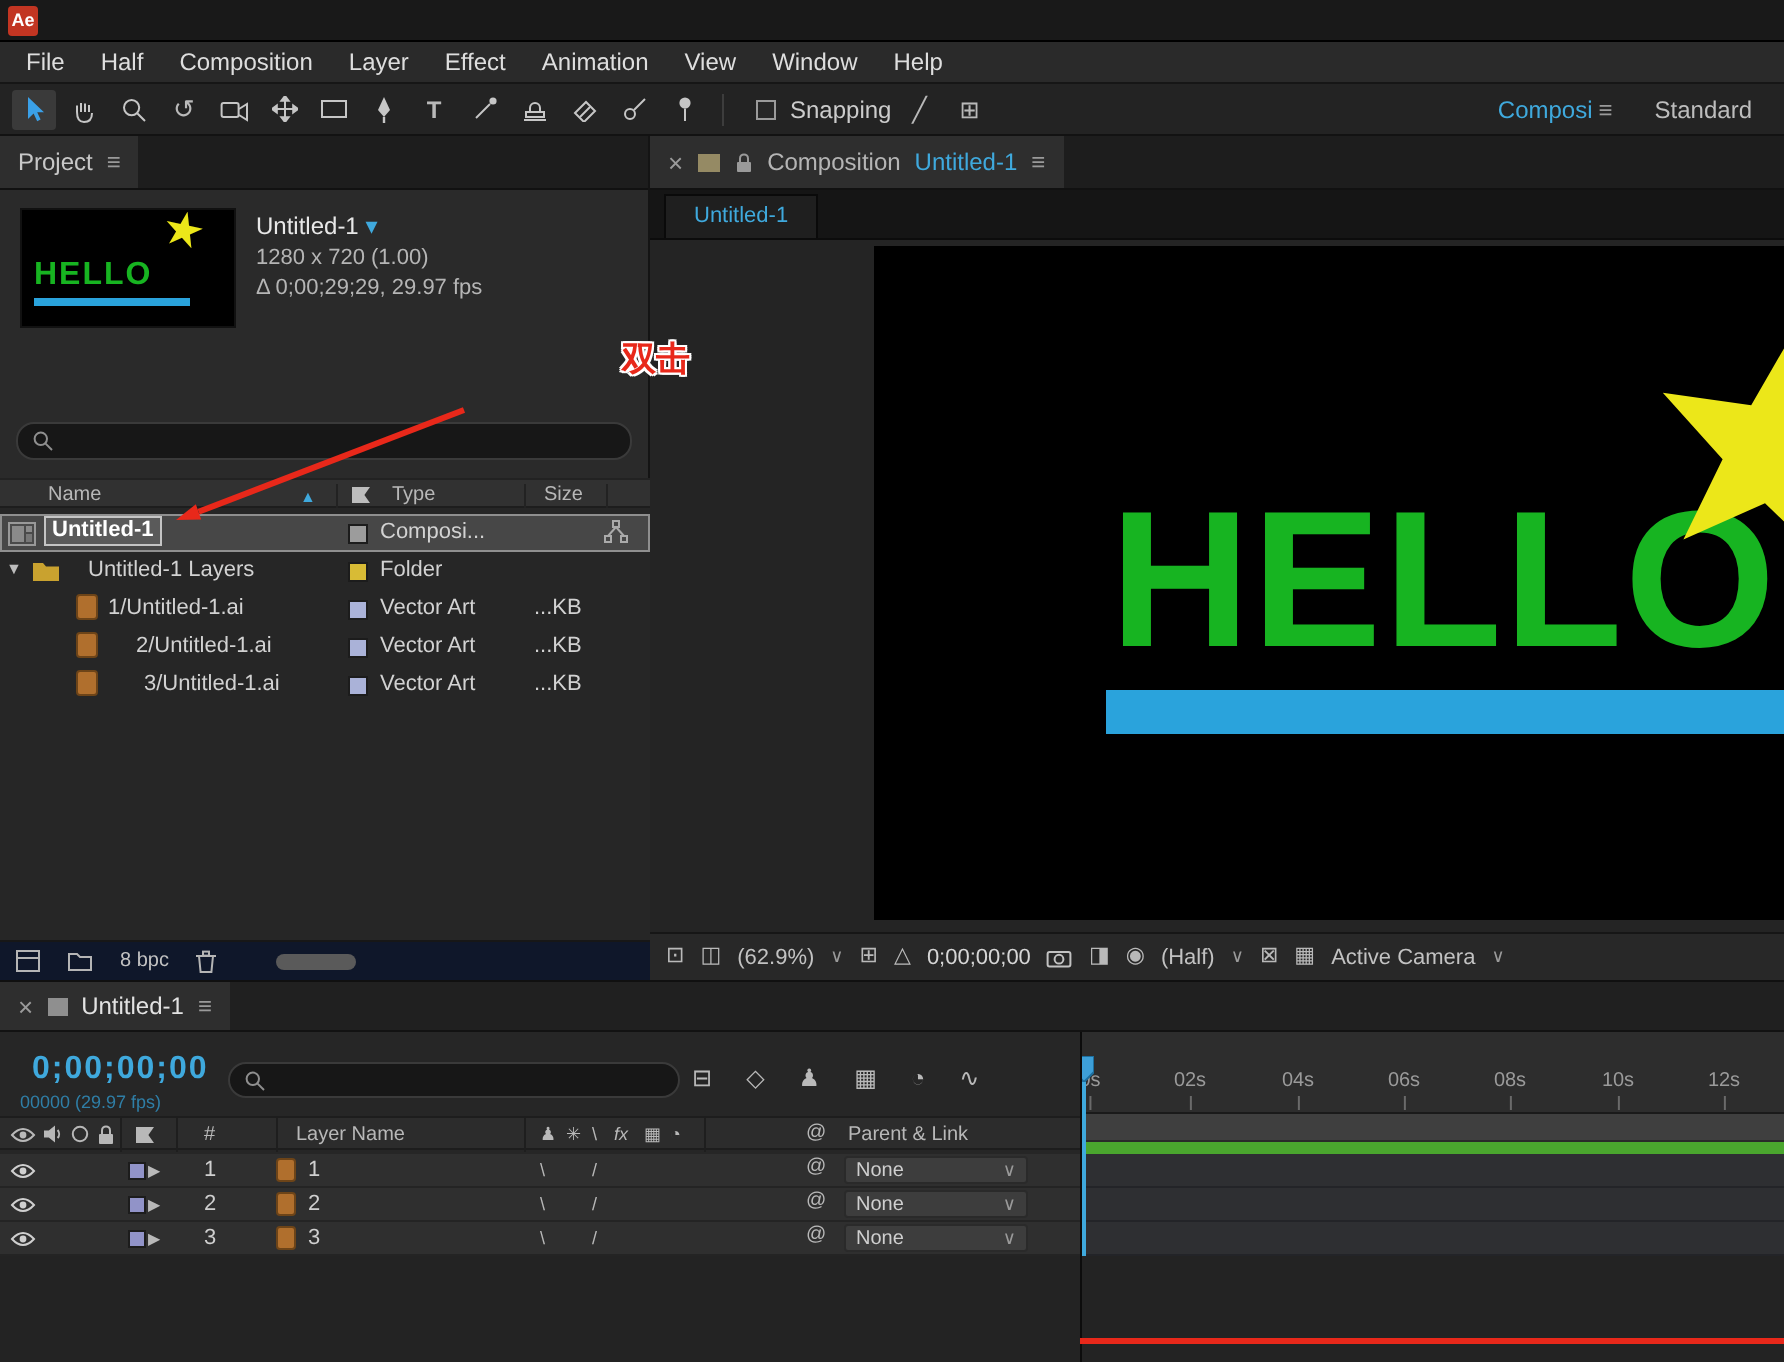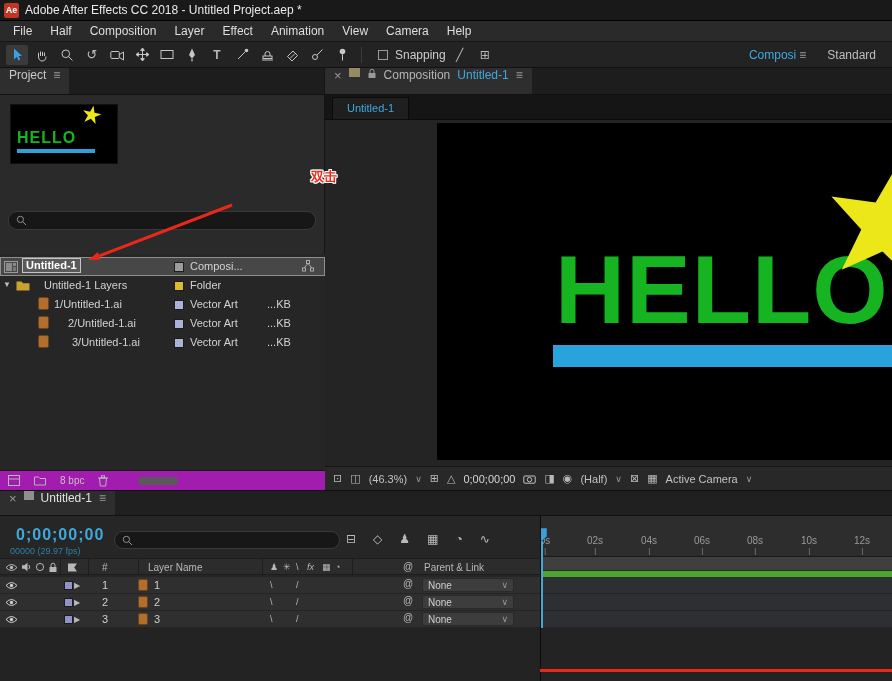--- a/index.html
+++ b/index.html
@@ -25,21 +25,21 @@
   .ws-default { color:#3fa9dd; margin-left:auto; }
   .ws-standard { color:#bdbdbd; margin-left:18px; margin-right:10px; }
   .gi { font-style:normal; line-height:1; color:#b9b9b9; }
 
   
   #project-panel { position:absolute; left:0; top:68px; width:325px; height:422px; background:#2a2a2a; border-right:1px solid #141414; }
   #comp-panel { position:absolute; left:325px; top:68px; width:567px; height:422px; background:#242424; }
   #timeline-panel { position:absolute; left:0; top:490px; width:892px; height:191px; background:#262626; border-top:1px solid #101010; }
 
   .panel-tabbar { height:27px; background:#1d1d1d; display:flex; align-items:center; border-bottom:1px solid #111; }
-  .tab-active { background:#2e2e2e; height:100%; display:flex; align-items:flex-start; gap:7px; padding:0 9px; }
+  .tab-active { background:#2e2e2e; height:100%; display:flex; align-items:center; gap:7px; padding:0 9px; }
   .pmenu { color:#9a9a9a; font-size:12px; }
   .close-x { color:#9a9a9a; font-size:13px; }
   .tab-chip { width:11px; height:9px; display:inline-block; }
 
   
   .thumb { position:absolute; left:10px; top:36px; width:108px; height:60px; background:#000; overflow:hidden; border:1px solid #111; }
   .thumb-hello { position:absolute; left:6px; top:24px; font-size:16px; font-weight:bold; letter-spacing:1px; }
   .thumb-star { position:absolute; right:14px; top:-4px; font-size:24px; transform:rotate(12deg); }
   .thumb-bar { position:absolute; left:6px; top:44px; width:78px; height:4px; }
   .pi-name { color:#e8e8e8; font-size:12px; }
@@ -50,21 +50,21 @@
   .pr-header span { position:absolute; top:2px; }
   .col-div { position:absolute; top:0; width:1px; height:15px; background:#222; }
   #project-list { position:absolute; left:0; top:186px; width:325px; height:216px; background:#262626; }
   .pr-row { position:absolute; left:0; width:325px; height:19px; font-size:11px; color:#d2d2d2; }
   .pr-row span { position:absolute; top:3px; }
   .pr-row .chip { top:5px; }
   .sel-row { background:#474747; outline:1px solid #8f8f8f; outline-offset:-1px; }
   .sel-name { background:#5a5a5a; border:1px solid #c4c4c4; padding:0 3px 1px 3px; top:1px !important; color:#fff; font-weight:bold; }
   .chip { width:10px; height:10px; display:inline-block; border:1px solid #1c1c1c; }
   .ai-ic { width:11px; height:13px; background:#b06f2d; border:1px solid #6d4418; border-radius:2px; display:inline-block; }
-  .pfooter { position:absolute; left:0; top:402px; width:325px; height:20px; background:#a21caf; border-top:1px solid #171717; display:flex; align-items:center; gap:14px; padding:0 8px; }
+  .pfooter { position:absolute; left:0; top:402px; width:325px; height:20px; background:#0f172a; border-top:1px solid #171717; display:flex; align-items:center; gap:14px; padding:0 8px; }
   .hscroll { width:40px; height:8px; border-radius:4px; background:#5a5a5a; margin-left:16px; }
 
   
   .viewer-tabbar { position:absolute; left:0; top:27px; width:567px; height:25px; background:#151515; border-bottom:1px solid #0c0c0c; display:flex; align-items:flex-end; padding-left:7px; }
   .viewer-tab { background:#1f1f1f; color:#3fa9dd; font-size:11px; padding:4px 14px 5px 14px; border:1px solid #0a0a0a; border-bottom:none; }
   #viewer { position:absolute; left:0; top:52px; width:567px; height:346px; background:#242424; }
   #canvas { position:absolute; left:112px; top:3px; width:455px; height:337px; background:#000; overflow:hidden; }
   .hello-text { position:absolute; left:118px; top:118px; font-size:97px; font-weight:bold; letter-spacing:1px; line-height:1; }
   .hello-bar { position:absolute; left:116px; top:222px; width:339px; height:22px; }
   .star-svg { position:absolute; left:385px; top:38px; }
@@ -91,42 +91,41 @@
   .rlabel { position:absolute; top:19px; transform:translateX(-50%); font-size:10px; color:#9a9a9a; }
   .rlabel::after { content:""; position:absolute; left:50%; top:13px; width:1px; height:7px; background:#6a6a6a; }
   .workband { position:absolute; left:0; top:41px; width:352px; height:14px; background:#3f3f3f; border-bottom:1px solid #2a2a2a; }
   .cachebar { position:absolute; left:0; top:55px; width:352px; height:6px; }
   .tl-rrow { position:absolute; left:0; width:352px; height:17px; background:#2e2f32; border-bottom:1px solid #232428; }
   .tl-rbottom { position:absolute; left:0; top:112px; width:352px; height:54px; background:#232323; }
   .playhead-line { position:absolute; left:0px; top:24px; width:2px; height:88px; background:#3fa9dd; }
   .playhead-handle { position:absolute; left:-4px; top:12px; }
 
   
-  #anno-label { position:absolute; left:311px; top:168px; font-size:13px; font-weight:bold; z-index:50;
+  #anno-label { position:absolute; left:311px; top:168px; font-size:17px; font-weight:bold; z-index:50;
     text-shadow:-1px -1px 0 #fff,1px -1px 0 #fff,-1px 1px 0 #fff,1px 1px 0 #fff,0 -1px 0 #fff,0 1px 0 #fff,-1px 0 0 #fff,1px 0 0 #fff; }
   #anno-arrow { position:absolute; left:80px; top:195px; z-index:50; }
   #anno-underline { position:absolute; left:540px; top:669px; width:352px; height:3px; z-index:50; }
 </style>
 </head>
 <body>
 
 <div id="titlebar">
   <div class="app-icon">Ae</div>
-  <span class="title-text">Adobe After Effects CC 2018 - Untitled Project.aep *</span>
 </div>
 
 <div id="menubar">
   <span class="menu-item">File</span>
   <span class="menu-item">Half</span>
   <span class="menu-item">Composition</span>
   <span class="menu-item">Layer</span>
   <span class="menu-item">Effect</span>
   <span class="menu-item">Animation</span>
   <span class="menu-item">View</span>
-  <span class="menu-item">Camera</span>
+  <span class="menu-item">Window</span>
   <span class="menu-item">Help</span>
 </div>
 
 <div id="toolbar">
   <span class="tool active">
     <svg width="14" height="14" viewBox="0 0 14 14">
         <path d="M4,0.5 L4,11.5 L6.8,8.8 L8.6,12.6 L10.3,11.8 L8.6,8.1 L12,8.1 Z" fill="#3aa0e8"></path>
       </svg>
   </span>
   <span class="tool">
@@ -225,28 +224,48 @@
       <span class="pmenu">≡</span>
     </div>
   </div>
 
   <div class="thumb">
     <span class="thumb-hello" style="color: rgb(23, 180, 33);">HELLO</span>
     <span class="thumb-star" style="color: rgb(236, 231, 25);">★</span>
     <div class="thumb-bar" style="background-color: rgb(42, 163, 220);"></div>
   </div>
 
+  <div class="abs" style="left:128px; top:38px;">
+    <div class="pi-name">
+      <span>Untitled-1</span>
+      <span style="color:#3fa9dd">▾</span>
+    </div>
+    <div class="pi-sub">1280 x 720 (1.00)</div>
+    <div class="pi-sub">Δ 0;00;29;29, 29.97 fps</div>
+  </div>
 
   <div class="searchbox abs" style="left:8px; top:143px; width:308px; height:19px;">
     <svg width="11" height="11" viewBox="0 0 11 11" fill="none" stroke="#8f8f8f">
         <circle cx="4.4" cy="4.4" r="3.1"></circle>
         <line x1="6.8" y1="6.8" x2="10" y2="10"></line>
       </svg>
   </div>
 
+  <div class="pr-header">
+    <span style="left:24px">Name</span>
+    <span style="left:150px; color:#3fa9dd; font-size:8px; top:4px;">▲</span>
+    <span class="col-div" style="left:168px"></span>
+    <svg style="position:absolute; left:175px; top:3px;" width="11" height="9" viewBox="0 0 11 9">
+        <path d="M1,0.5 H10 L7.2,4.5 10,8.5 H1 Z" fill="#bdbdbd"></path>
+      </svg>
+    <span style="left:196px">Type</span>
+    <span class="col-div" style="left:262px"></span>
+    <span style="left:272px">Size</span>
+    <span class="col-div" style="left:303px"></span>
+  </div>
 
   <div id="project-list">
 
     <div class="pr-row sel-row" style="top:3px">
       <svg style="position:absolute; left:4px; top:4px;" width="14" height="12" viewBox="0 0 14 12">
           <rect x="0.5" y="0.5" width="13" height="11" fill="#4a4a4a" stroke="#999"></rect>
           <rect x="2" y="2" width="6" height="8" fill="#8a8a8a"></rect>
           <rect x="9" y="2" width="3" height="3" fill="#8a8a8a"></rect>
           <rect x="9" y="6" width="3" height="4" fill="#777"></rect>
         </svg>
@@ -338,21 +357,21 @@
       <div class="hello-text" style="color: rgb(23, 180, 33);">HELLO</div>
       <svg class="star-svg" width="130" height="130" viewBox="0 0 130 130">
         <polygon points="75.9,3 83.7,46.9 127.4,56.2 88,77.2 92.6,121.6 60.5,90.6 19.7,108.8 39.3,68.6 9.4,35.4 53.6,41.6" fill="#ece719" style="fill: rgb(236, 231, 25);"></polygon>
       </svg>
     </div>
   </div>
 
   <div class="comp-footer">
     <span class="gi">⊡</span>
     <span class="gi">◫</span>
-    <span>(46.3%)</span>
+    <span>(62.9%)</span>
     <span class="ddc">∨</span>
     <span class="gi">⊞</span>
     <span class="gi">△</span>
     <span style="color:#d6d6d6">0;00;00;00</span>
     <svg width="13" height="10" viewBox="0 0 13 10" fill="none" stroke="#c2c2c2">
         <rect x="0.8" y="2" width="11.4" height="7.2" rx="1"></rect>
         <circle cx="6.5" cy="5.6" r="2.2"></circle>
       </svg>
     <span class="gi">◨</span>
     <span class="gi">◉</span>

